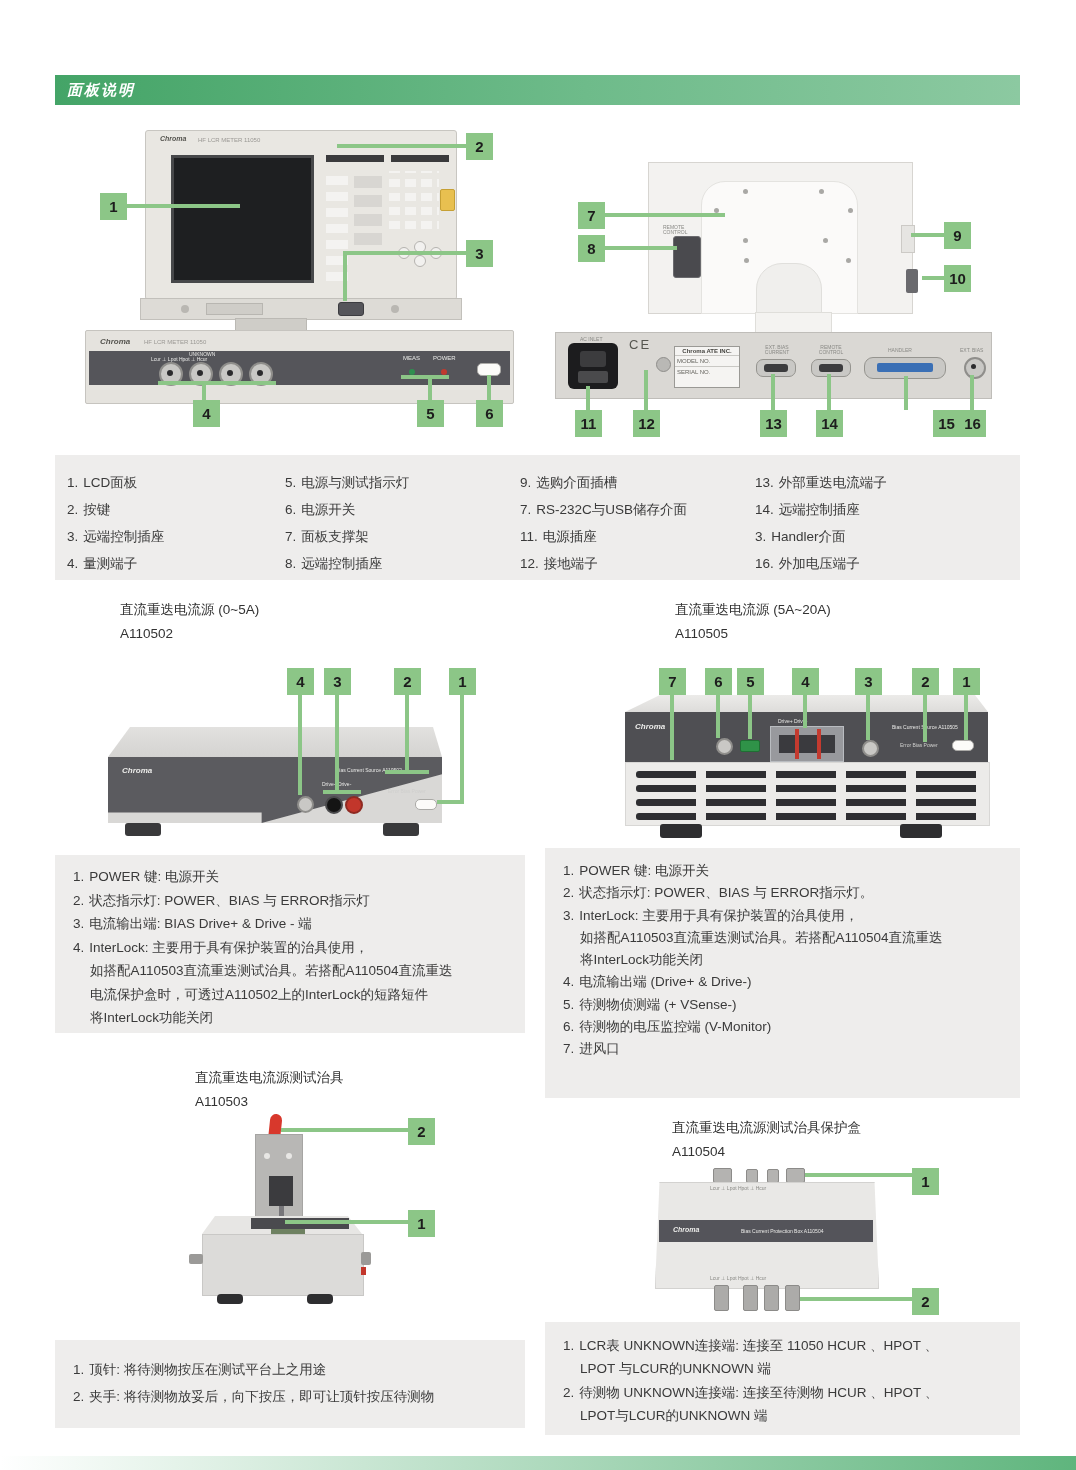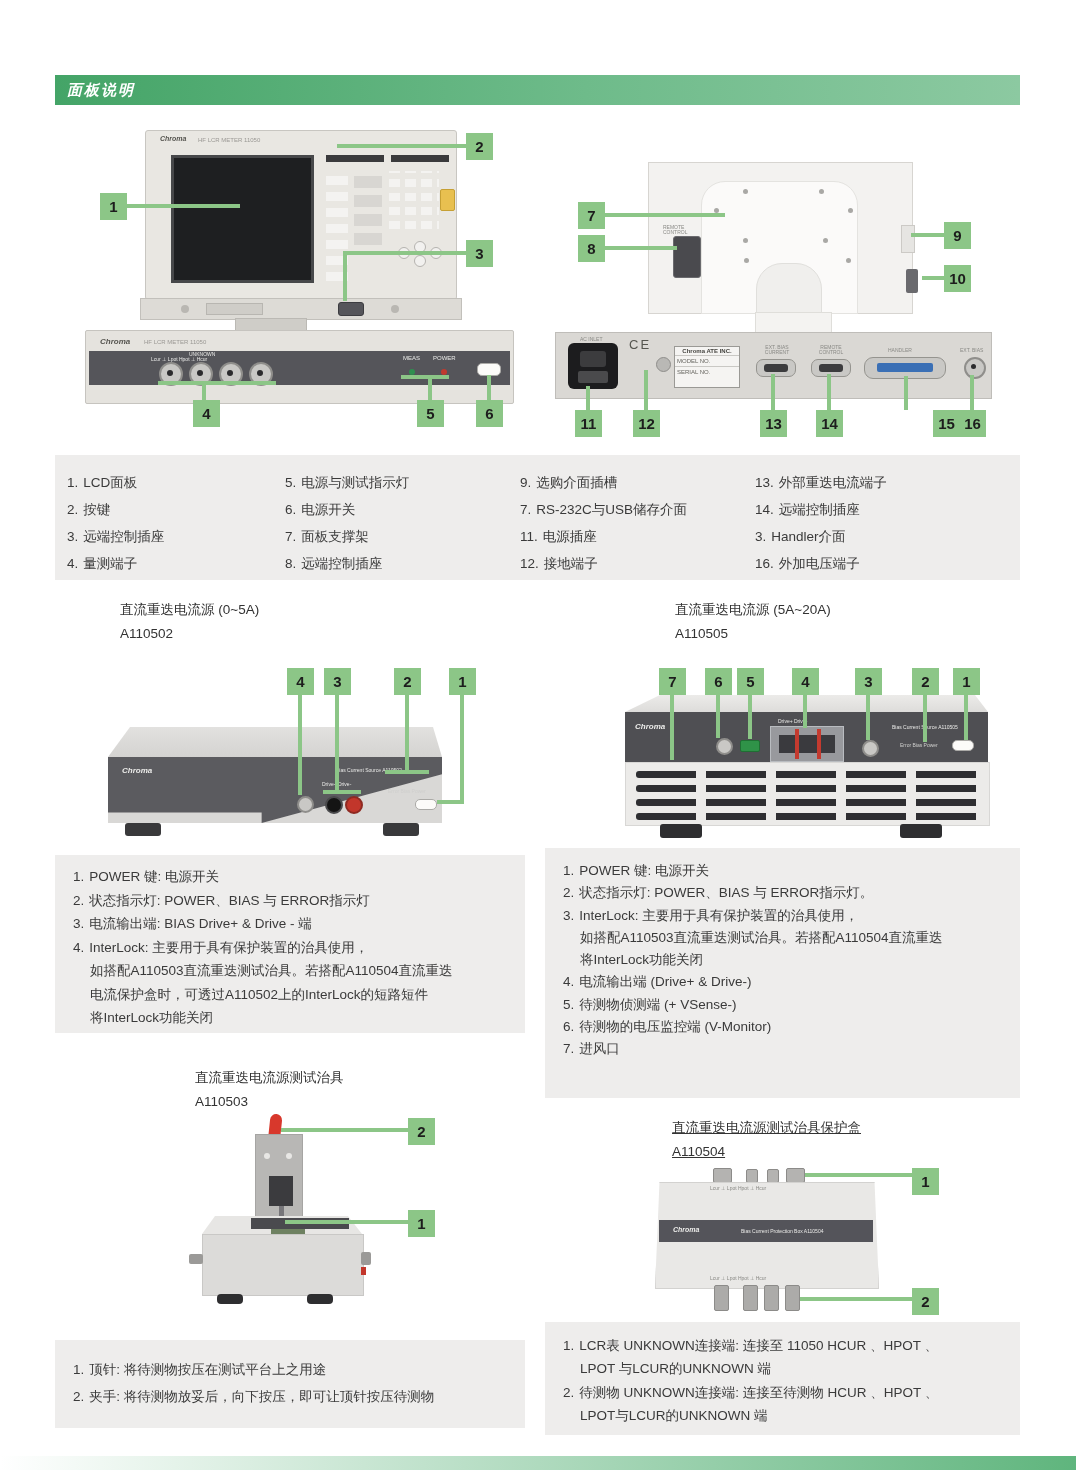--- a/index.html
+++ b/index.html
@@ -320,21 +320,21 @@
       <div class="lg-line"><span class="lg-num">5.</span><span>待测物侦测端 (+ VSense-)</span></div>
       <div class="lg-line"><span class="lg-num">6.</span><span>待测物的电压监控端 (V-Monitor)</span></div>
       <div class="lg-line"><span class="lg-num">7.</span><span>进风口</span></div>
     </div>
   </div>
 
   <div class="sec-title" style="left:195px;top:1066px;">
     <div>直流重迭电流源测试治具</div>
     <div>A110503</div>
   </div>
-  <div class="sec-title" style="left:672px;top:1116px;text-decoration:underline;">
+  <div class="sec-title" style="left:672px;top:1116px;">
     <div>直流重迭电流源测试治具保护盒</div>
     <div>A110504</div>
   </div>
 
   <div class="dev" style="left:185px;top:1110px;width:260px;height:205px;">
     <div class="abs" style="left:84px;top:4px;width:12px;height:32px;background:#D8382C;border-radius:6px;transform:rotate(6deg);"></div>
     <div class="abs" style="left:90px;top:34px;width:5px;height:28px;background:#9B9A98;"></div>
     <div class="abs" style="left:70px;top:24px;width:46px;height:86px;background:#B8B7B5;border:1px solid #A6A5A3;">
       <div class="circ" style="left:8px;top:18px;width:6px;height:6px;background:#E8E7E5;"></div>
       <div class="circ" style="left:30px;top:18px;width:6px;height:6px;background:#E8E7E5;"></div>

